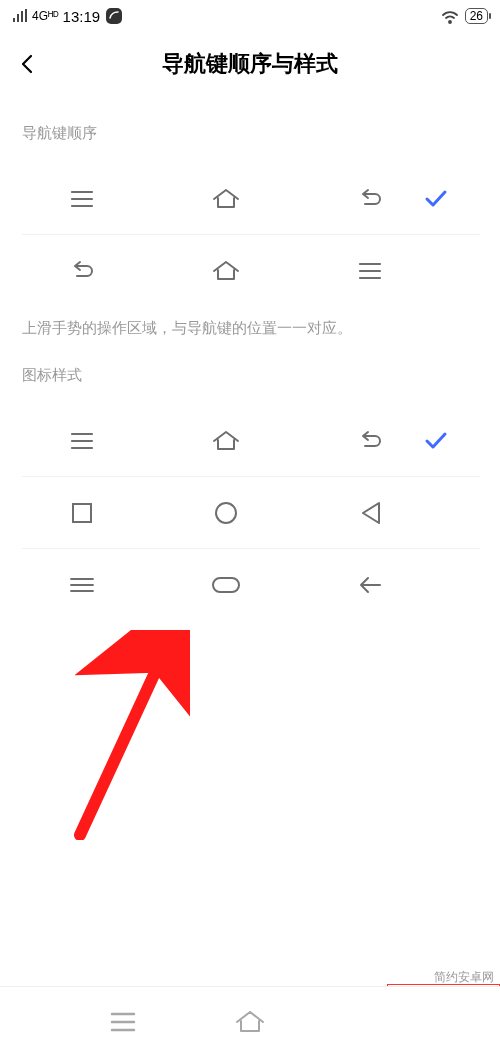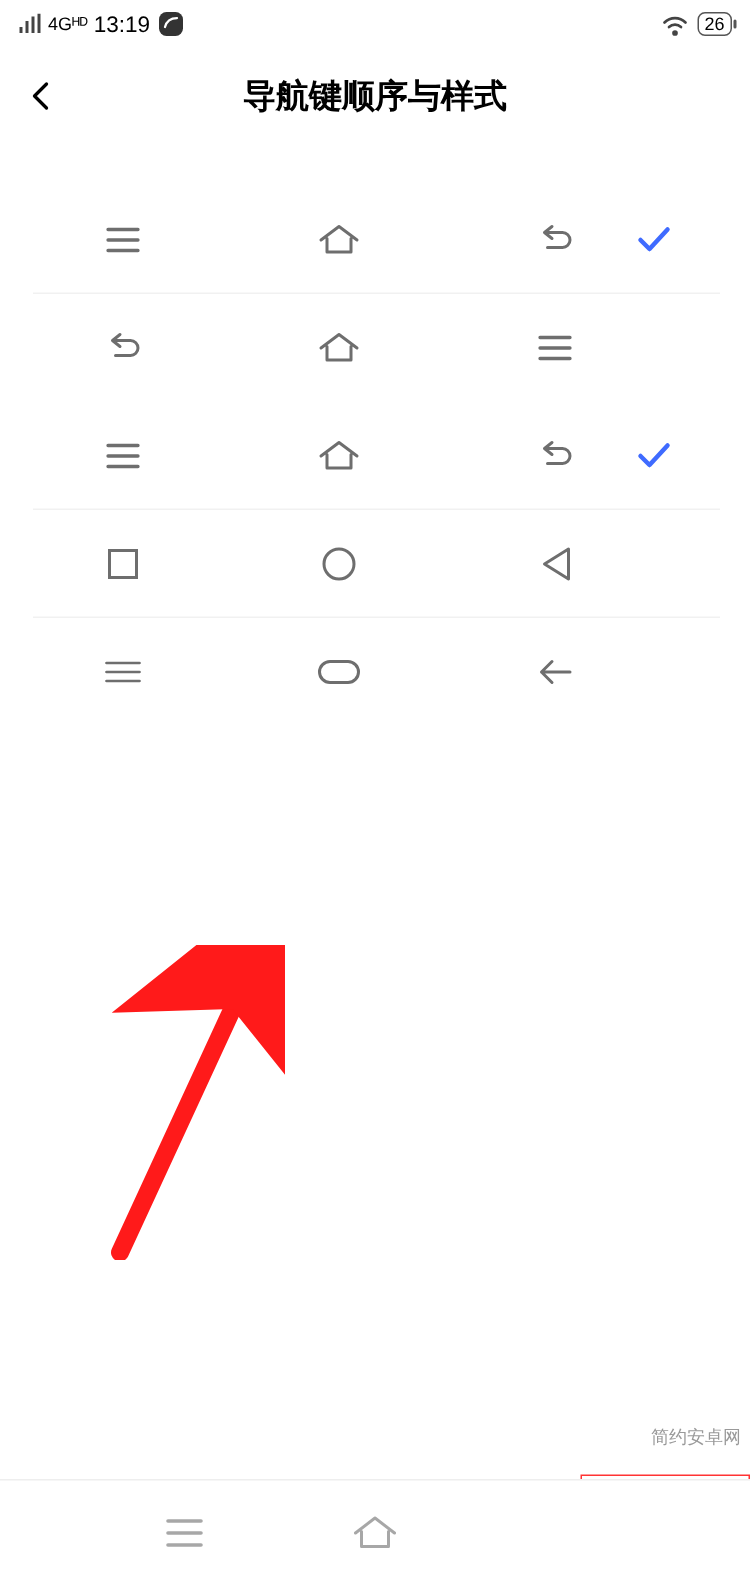--- a/index.html
+++ b/index.html
@@ -49,21 +49,21 @@
     .bottom-nav {
       position:absolute; bottom:0; left:0; right:0; height:70px;
       border-top:1px solid #eee; display:flex; align-items:center; justify-content:space-around;
       padding:0 60px; background:#fff;
     }
     .bottom-slot { width:40px; height:40px; display:flex; align-items:center; justify-content:center; opacity:.6; }
     
     .arrow-wrap { position:absolute; left:70px; top:630px; }
     
     .wm1, .wm2 { position:absolute; right:0; font-size:12px; background:#fff; padding:2px 6px; }
-    .wm1 { bottom:87px; color:#999; }
+    .wm1 { bottom:68px; color:#999; }
     .wm2 { bottom:52px; color:#f33; font-weight:500; border:1px solid #f33; }
     .wm2 .wm-logo { display:inline-block; width:14px; height:14px; background:#f33; color:#fff;
       border-radius:3px; font-size:11px; text-align:center; line-height:14px; margin-right:2px; }
   </style>
 </head>
 <body>
 
 <div class="status-bar">
   <div class="status-left">
     <span>
@@ -94,20 +94,21 @@
   <div class="back">
     <svg width="22" height="22" viewBox="0 0 22 22">
         <path d="M14 3l-8 8 8 8" stroke="#000" stroke-width="2.2" fill="none" stroke-linecap="round" stroke-linejoin="round"></path>
       </svg>
   </div>
   <div class="header-title">导航键顺序与样式</div>
 </div>
 
 <div class="content">
 
+  <div class="section-label">导航键顺序</div>
 
   <div class="option-row">
     <div class="icons3">
       <span class="icon-slot">
         <svg width="26" height="26" viewBox="0 0 26 26">
             <path d="M3 6h20M3 13h20M3 20h20" stroke="#6E6E6E" stroke-width="2.2" stroke-linecap="round"></path>
           </svg>
       </span>
       <span class="icon-slot">
         <svg width="28" height="24" viewBox="0 0 28 24">
@@ -141,21 +142,23 @@
       </span>
       <span class="icon-slot">
         <svg width="26" height="26" viewBox="0 0 26 26">
             <path d="M3 6h20M3 13h20M3 20h20" stroke="#6E6E6E" stroke-width="2.2" stroke-linecap="round"></path>
           </svg>
       </span>
     </div>
     <span class="check"></span>
   </div>
 
-
+  <div class="helper-text">上滑手势的操作区域，与导航键的位置一一对应。</div>
+
+  <div class="section-label">图标样式</div>
 
   <div class="option-row">
     <div class="icons3">
       <span class="icon-slot">
         <svg width="26" height="26" viewBox="0 0 26 26">
             <path d="M3 6h20M3 13h20M3 20h20" stroke="#6E6E6E" stroke-width="2.2" stroke-linecap="round"></path>
           </svg>
       </span>
       <span class="icon-slot">
         <svg width="28" height="24" viewBox="0 0 28 24">

